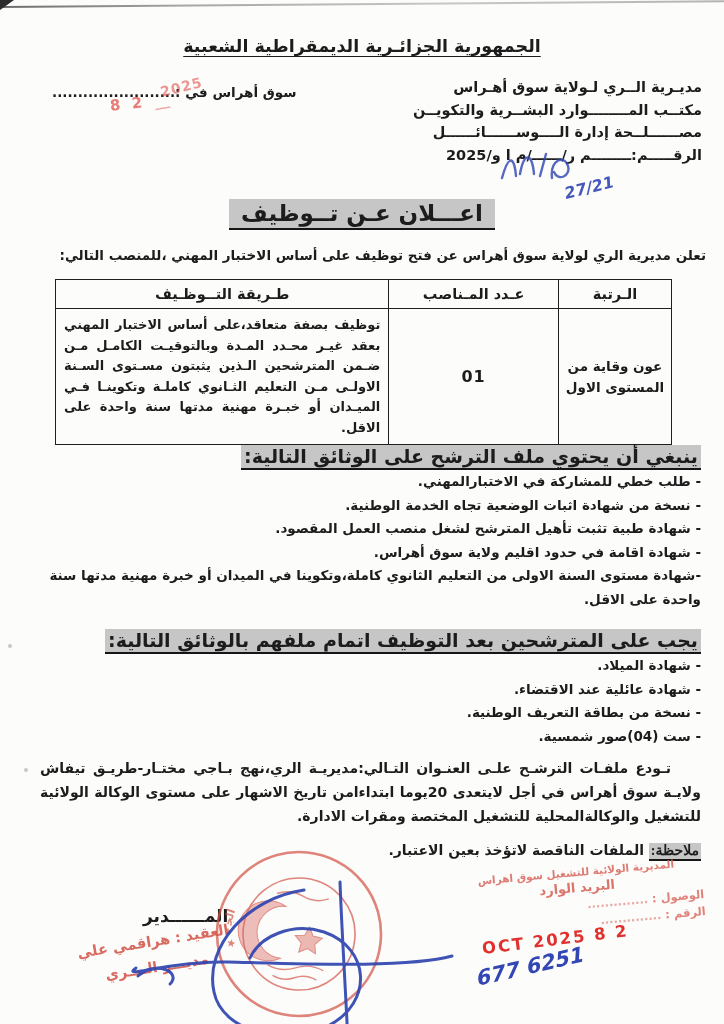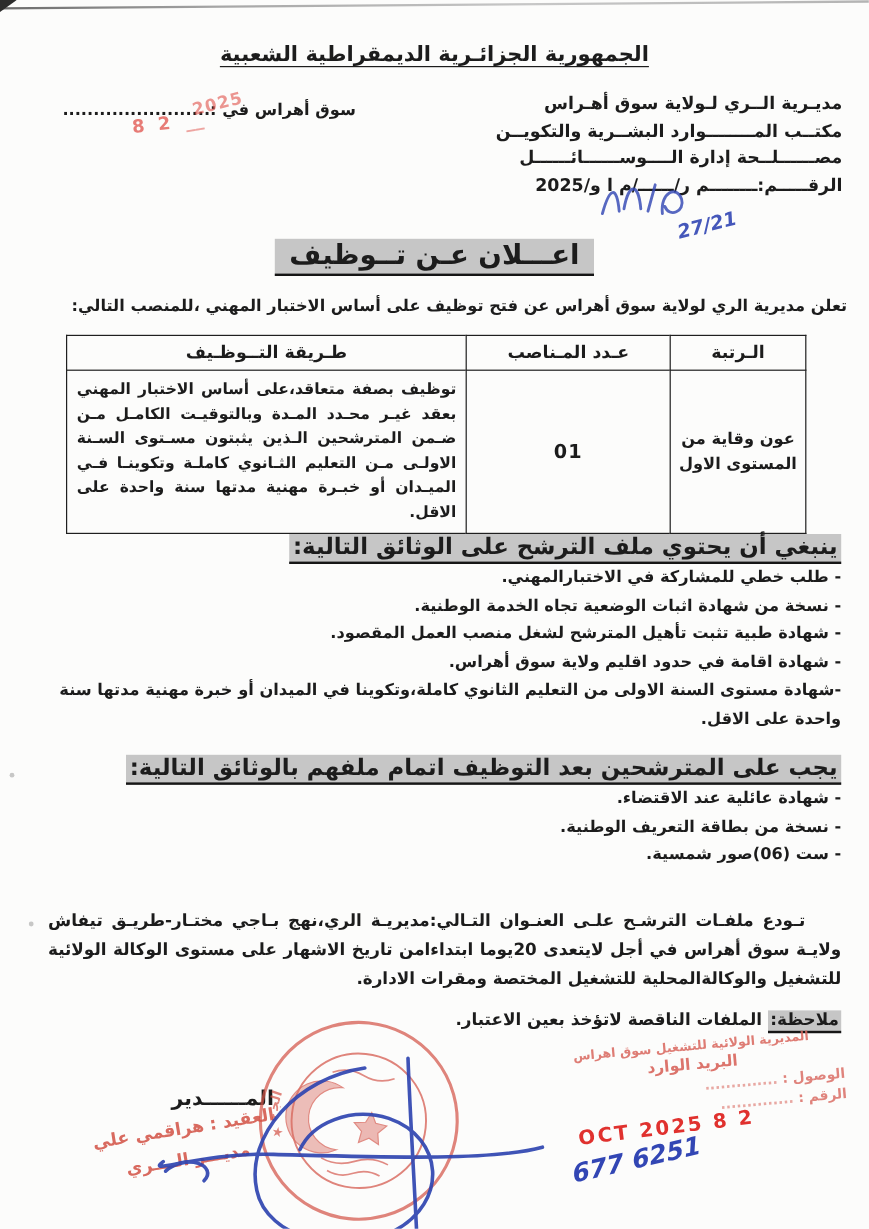--- a/index.html
+++ b/index.html
@@ -52,21 +52,21 @@
   .sec-heading span{background:#c6c6c6;border-bottom:2px solid #161616;padding:0 3px 1px;}
   .sec1-heading{top:445px;right:23px;}
   .sec2-heading{top:629px;right:23px;}
   .doc-lines{right:23px;left:22px;text-align:right;font-size:13.5px;font-weight:700;
     line-height:23.5px;}
   .sec1-lines{top:470px;}
   .sec2-lines{top:654px;}
   .submission{top:756px;right:23px;left:40px;font-size:14px;font-weight:700;
     line-height:24px;text-align:justify;text-indent:30px;}
   .note-line{top:842px;right:23px;font-size:14px;font-weight:700;}
-  .note-line .note-label{background:#c6c6c6;border-bottom:2px solid #161616;padding:0 2px 1px;}
+  .note-line .note-label{background:#c6c6c6;border-bottom:2px solid #161616;padding:0 2px 1px;font-family:Liberation Serif, serif;}
   
   .director-label{top:906px;left:143px;font-size:17px;font-weight:700;}
   .red-role{top:928px;left:70px;color:#d4564a;font-weight:700;text-align:center;
     transform:rotate(-9deg);opacity:.88;line-height:26px;font-size:14.5px;width:170px;}
   .seal-wrap{top:848px;left:213px;transform:rotate(6deg);opacity:.85;}
   .sig-wrap{top:876px;left:108px;}
   
   .received{top:866px;left:452px;width:252px;transform:rotate(-5deg);
     color:#d9665d;font-weight:700;text-align:center;direction:rtl;}
   .received .r1{font-size:10.5px;letter-spacing:.5px;opacity:.85;}
@@ -141,23 +141,24 @@
   <div>- نسخة من شهادة اثبات الوضعية تجاه الخدمة الوطنية.</div>
   <div>- شهادة طبية تثبت تأهيل المترشح لشغل منصب العمل المقصود.</div>
   <div>- شهادة اقامة في حدود اقليم ولاية  سوق أهراس.</div>
   <div>-شهادة مستوى السنة الاولى من التعليم الثانوي كاملة،وتكوينا في الميدان أو خبرة مهنية مدتها سنة واحدة على الاقل.</div>
 </div>
 
 <div class="abs sec-heading sec2-heading">
   <span>يجب على المترشحين بعد التوظيف اتمام ملفهم بالوثائق التالية:</span>
 </div>
 <div class="abs doc-lines sec2-lines">
+  <div>- شهادة الميلاد.</div>
   <div>- شهادة عائلية عند الاقتضاء.</div>
   <div>- نسخة من بطاقة التعريف الوطنية.</div>
-  <div>- ست (06)صور شمسية.</div>
+  <div>- ست (04)صور شمسية.</div>
 </div>
 
 <div class="abs submission">تـودع ملفـات الترشـح علـى العنـوان التـالي:مديريـة الري،نهج بـاجي مختـار-طريـق تيفاش ولايـة سوق أهراس في أجل لايتعدى 20يوما ابتداءامن تاريخ الاشهار على مستوى الوكالة الولائية للتشغيل والوكالةالمحلية للتشغيل المختصة ومقرات الادارة.</div>
 
 <div class="abs note-line">
   <span class="note-label">ملاحظة:</span><span> الملفات الناقصة لاتؤخذ بعين الاعتبار.</span>
 </div>
 
 <div class="abs director-label">المــــــدير</div>
 

